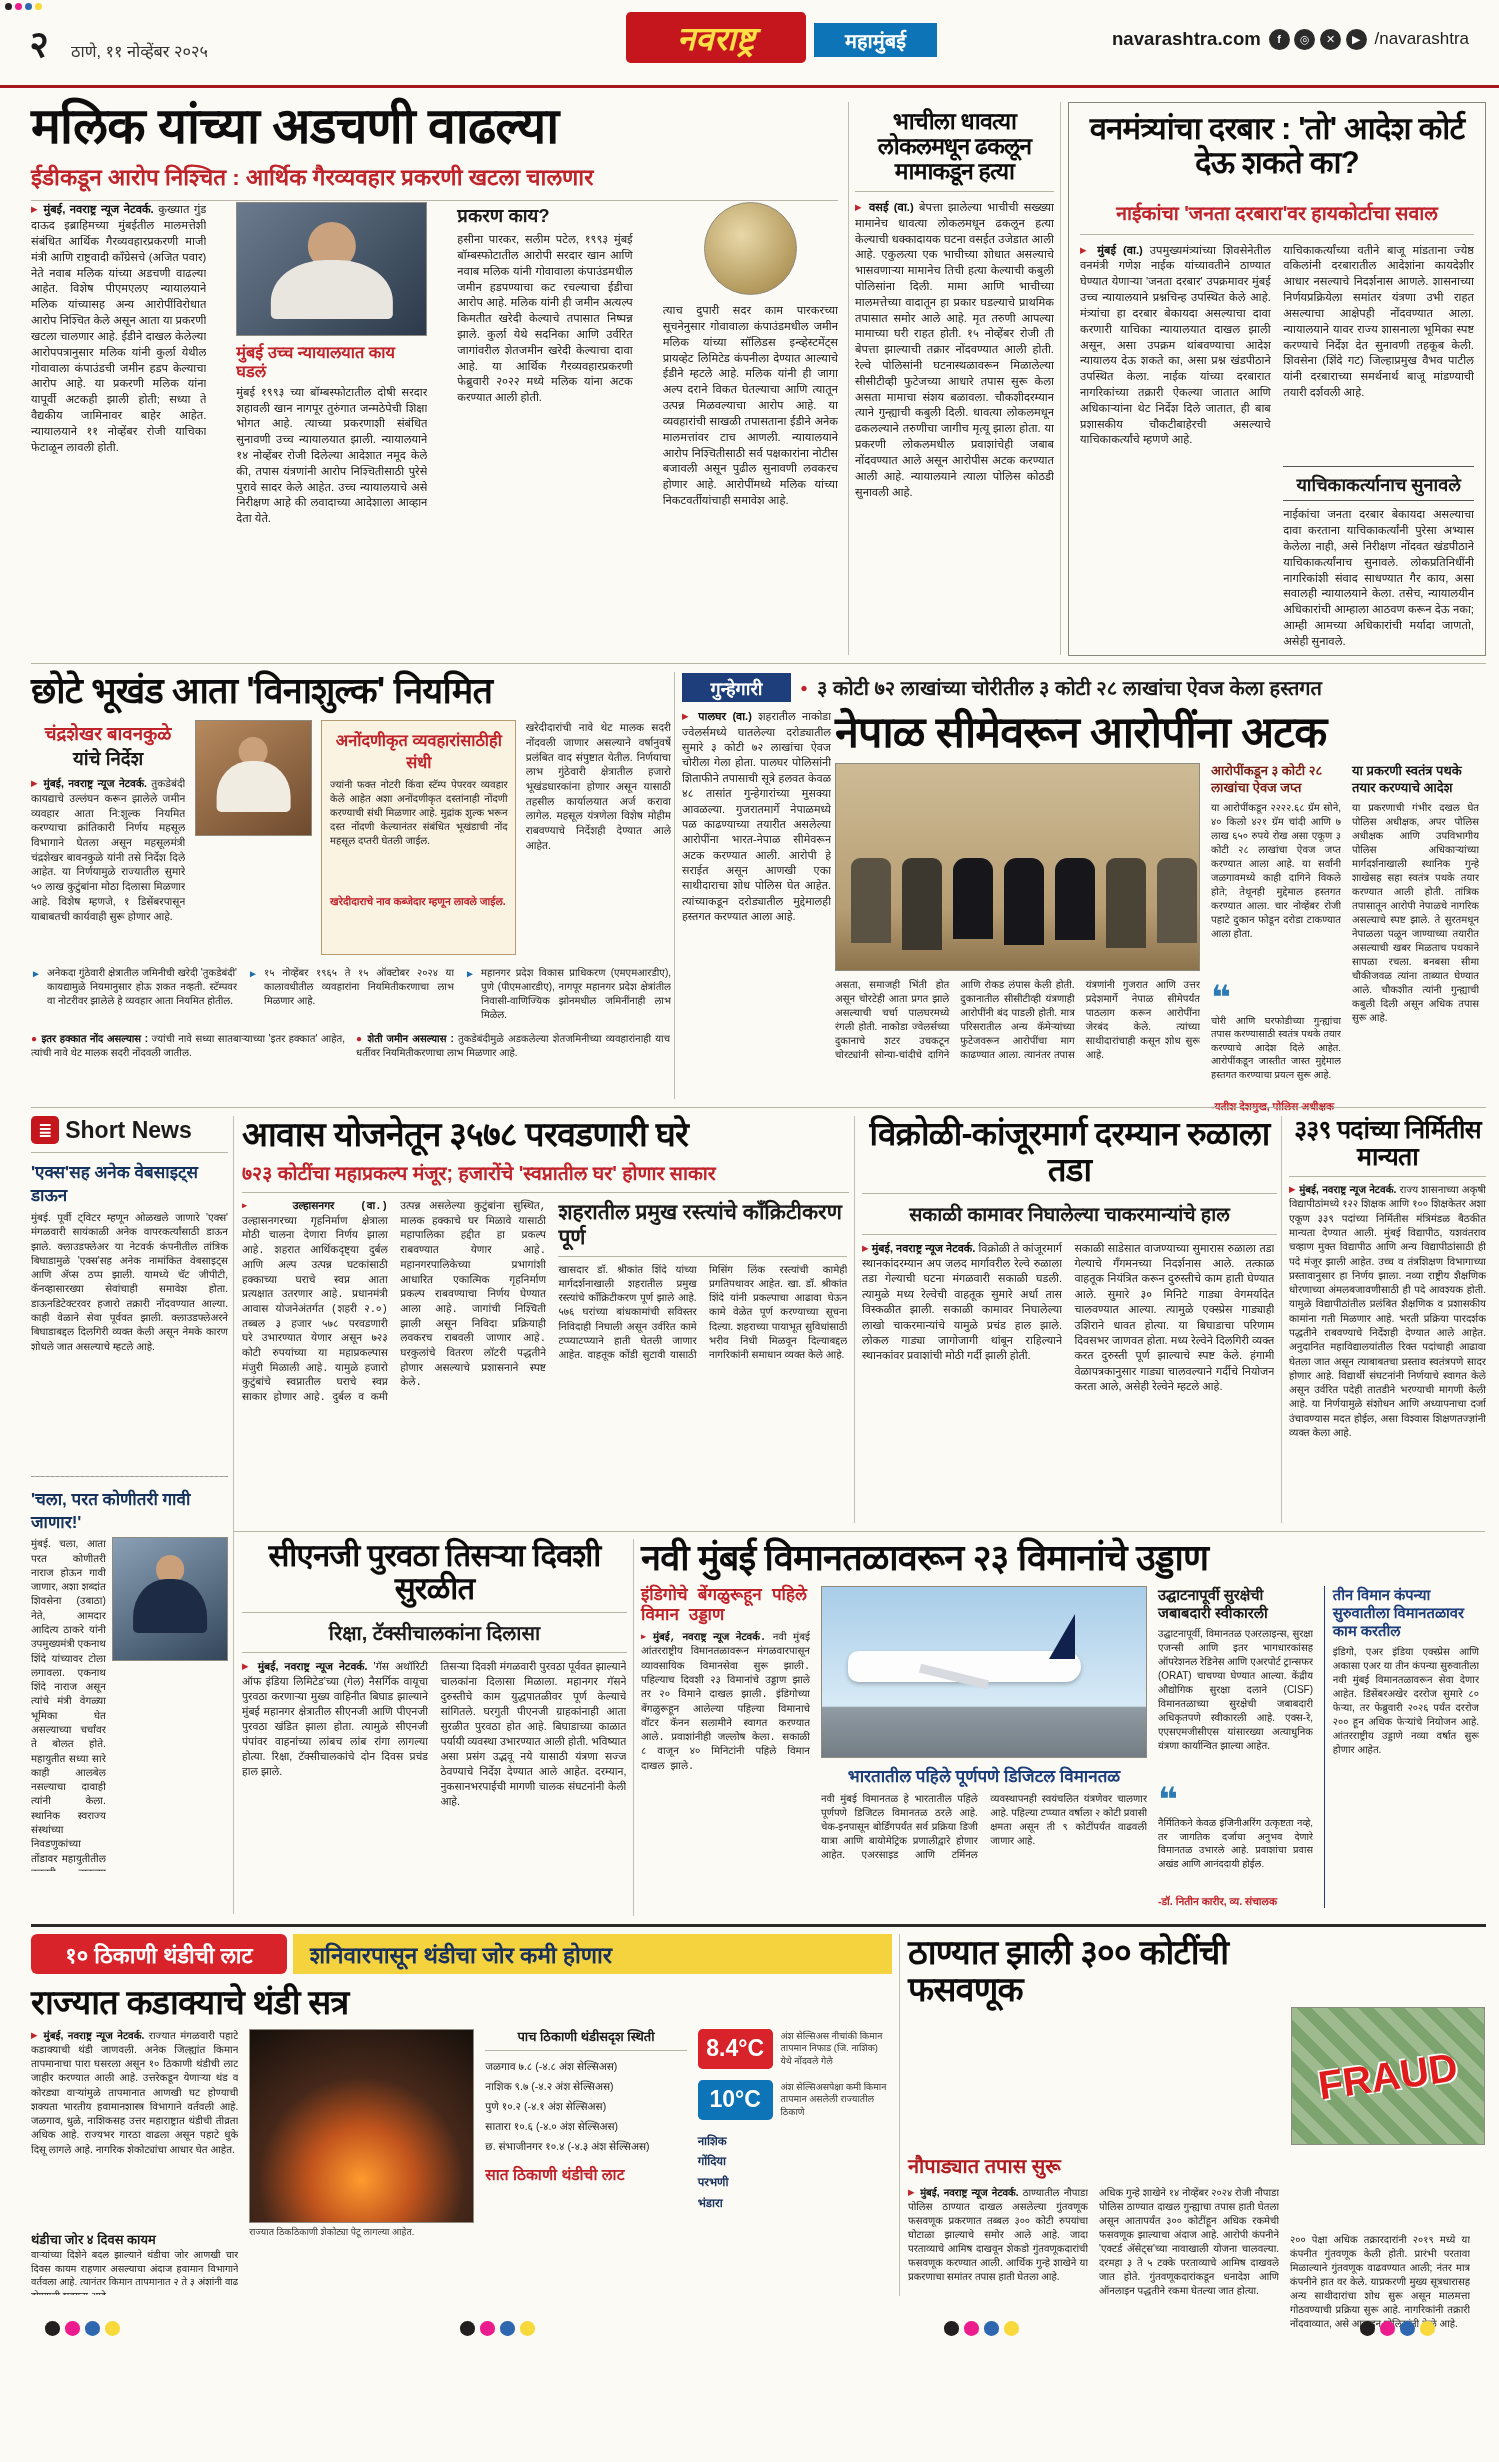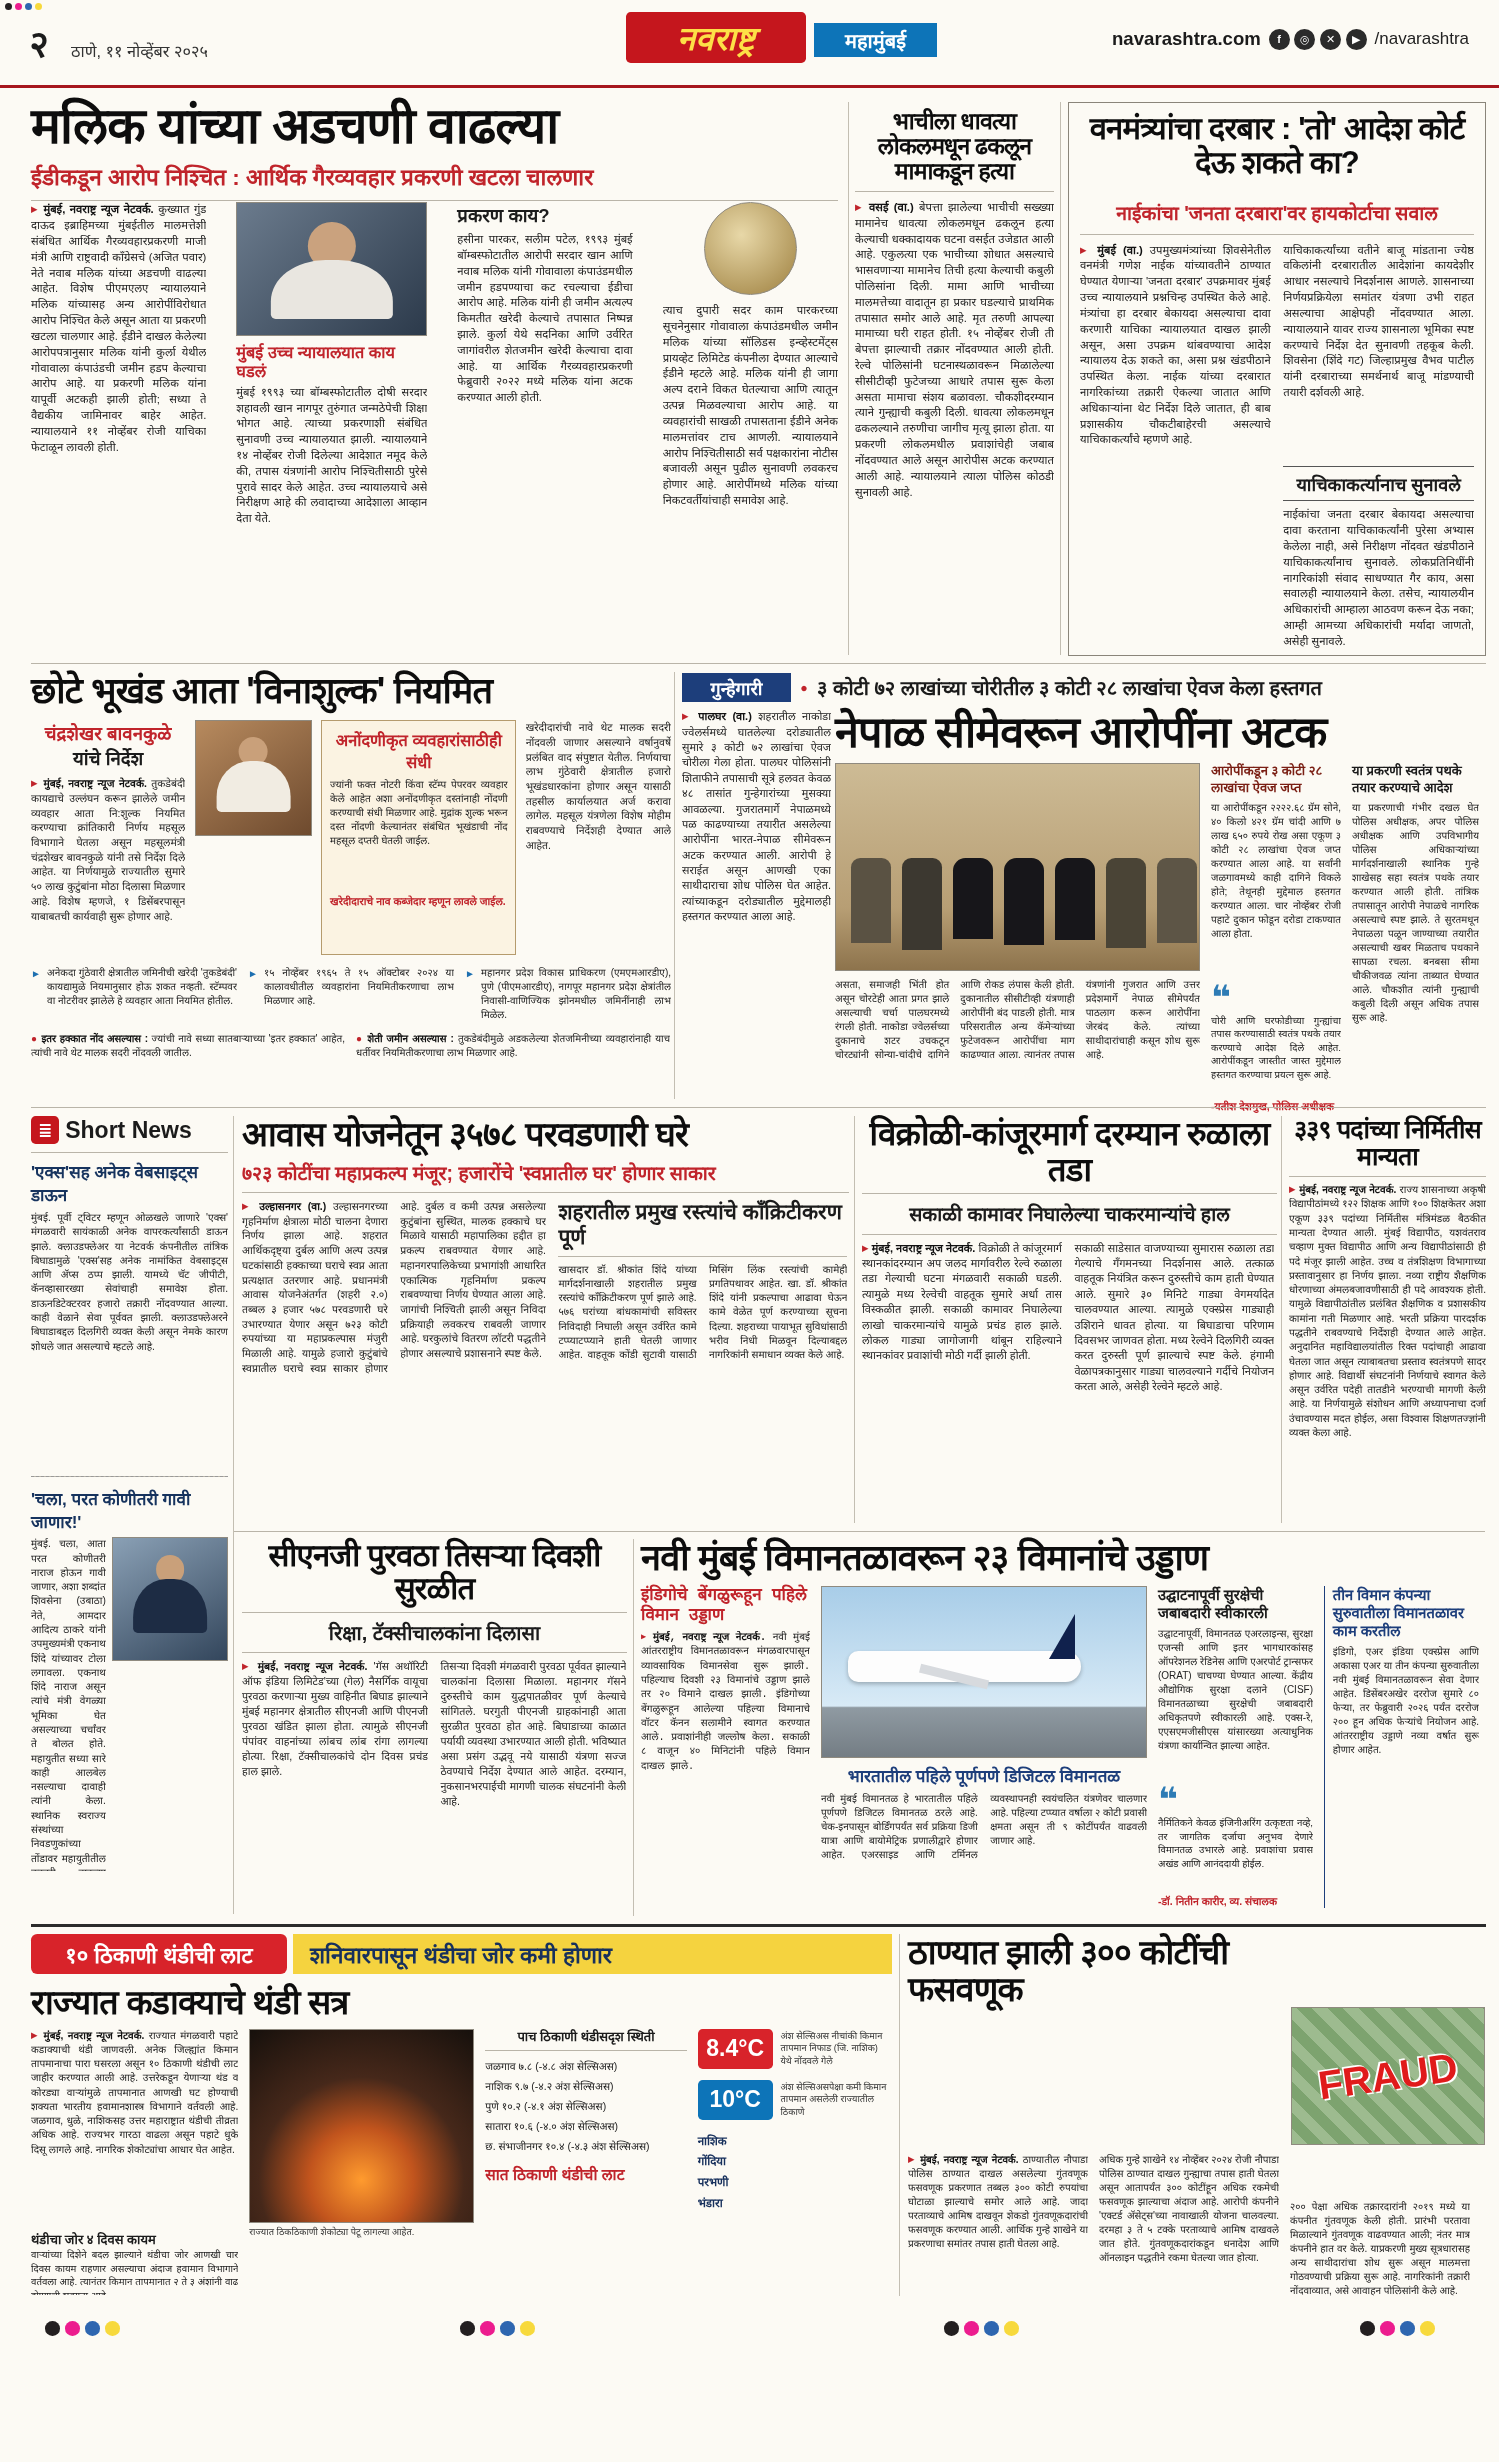--- a/index.html
+++ b/index.html
@@ -267,21 +267,21 @@
     <div class="body" style="font-size:10.2px; margin-top:4.7px; height:334px;">मुंबई. चला, आता परत कोणीतरी नाराज होऊन गावी जाणार, अशा शब्दांत शिवसेना (उबाठा) नेते, आमदार आदित्य ठाकरे यांनी उपमुख्यमंत्री एकनाथ शिंदे यांच्यावर टोला लगावला. एकनाथ शिंदे नाराज असून त्यांचे मंत्री वेगळ्या भूमिका घेत असल्याच्या चर्चांवर ते बोलत होते. महायुतीत सध्या सारे काही आलबेल नसल्याचा दावाही त्यांनी केला. स्थानिक स्वराज्य संस्थांच्या निवडणुकांच्या तोंडावर महायुतीतील कुरबुरी वाढल्या असून, अशावेळी कोणी ना कोणी नाराजीनाट्य रंगवते, असा चिमटाही ठाकरे यांनी काढला. यावर शिंदे गटाकडून अद्याप प्रतिक्रिया आलेली नाही.</div>
   </div>
 
   <div class="abs vline" style="left:233px; top:1116px; height:798px;"></div>
 
   <div class="abs" style="left:242px; top:1116px; width:607px; height:407px;">
     <div class="h1" style="font-size:34px;">आवास योजनेतून ३५७८ परवडणारी घरे</div>
     <div class="subhead-red" style="font-size:19.4px; margin-top:6.2px;">७२३ कोटींचा महाप्रकल्प मंजूर; हजारोंचे 'स्वप्नातील घर' होणार साकार</div>
     <div class="hline" style="margin:6.2px 0;"></div>
     <div style="display:flex; gap:12.4px;">
-      <div style="width:304px;">
+      <div style="width:304px;font-family:Liberation Mono, monospace;">
         <div class="cols2 body" style="font-size:10.5px; height:295px;">
           <span class="byline-arrow">▶</span>
           <b>उल्हासनगर (वा.)</b>
           <span>उल्हासनगरच्या गृहनिर्माण क्षेत्राला मोठी चालना देणारा निर्णय झाला आहे. शहरात आर्थिकदृष्ट्या दुर्बल आणि अल्प उत्पन्न घटकांसाठी हक्काच्या घराचे स्वप्न आता प्रत्यक्षात उतरणार आहे. प्रधानमंत्री आवास योजनेअंतर्गत (शहरी २.०) तब्बल ३ हजार ५७८ परवडणारी घरे उभारण्यात येणार असून ७२३ कोटी रुपयांच्या या महाप्रकल्पास मंजुरी मिळाली आहे. यामुळे हजारो कुटुंबांचे स्वप्नातील घराचे स्वप्न साकार होणार आहे.</span>
           <span> </span>
           <span>दुर्बल व कमी उत्पन्न असलेल्या कुटुंबांना सुस्थित, मालक हक्काचे घर मिळावे यासाठी महापालिका हद्दीत हा प्रकल्प राबवण्यात येणार आहे. महानगरपालिकेच्या प्रभागांशी आधारित एकात्मिक गृहनिर्माण प्रकल्प राबवण्याचा निर्णय घेण्यात आला आहे. जागांची निश्चिती झाली असून निविदा प्रक्रियाही लवकरच राबवली जाणार आहे. घरकुलांचे वितरण लॉटरी पद्धतीने होणार असल्याचे प्रशासनाने स्पष्ट केले.</span>
         </div>
       </div>
       <div style="width:289px;">
         <div style="font-weight:800; font-size:21px; line-height:1.2;">शहरातील प्रमुख रस्त्यांचे काँक्रिटीकरण पूर्ण</div>
@@ -433,20 +433,21 @@
 
   <div class="abs vline" style="left:899px; top:1934px; height:362px;"></div>
 
   <div class="abs" style="left:908px; top:1934px; width:578px; height:362px;">
     <div class="h1" style="font-size:34px; width:373px;">ठाण्यात झाली ३०० कोटींची फसवणूक</div>
     <div class="ph abs" style="left:383px; top:0; width:194px; height:138px; background:repeating-linear-gradient(45deg,#9dbb8f 0 11px,#7da36f 11px 22px);">
       <div style="position:absolute; inset:0; display:flex; align-items:center; justify-content:center;">
         <span style="font-size:40px; font-weight:800; color:#e01b1b; transform:rotate(-8deg); text-shadow:1.6px 1.6px 0 #fff, -1.6px -1.6px 0 #fff;">FRAUD</span>
       </div>
     </div>
+    <div style="font-weight:800; font-size:20px; color:#b01b20; margin-top:6.2px;">नौपाड्यात तपास सुरू</div>
     <div style="display:flex; gap:11px; margin-top:7.8px;">
       <div class="body" style="width:180px; font-size:10px; height:264px;">
         <span class="byline-arrow">▶</span>
         <b>मुंबई, नवराष्ट्र न्यूज नेटवर्क.</b>
         <span>ठाण्यातील नौपाडा पोलिस ठाण्यात दाखल असलेल्या गुंतवणूक फसवणूक प्रकरणात तब्बल ३०० कोटी रुपयांचा घोटाळा झाल्याचे समोर आले आहे. जादा परताव्याचे आमिष दाखवून शेकडो गुंतवणूकदारांची फसवणूक करण्यात आली. आर्थिक गुन्हे शाखेने या प्रकरणाचा समांतर तपास हाती घेतला आहे.</span>
       </div>
       <div class="body" style="width:180px; font-size:10px; height:264px;">अधिक गुन्हे शाखेने १४ नोव्हेंबर २०२४ रोजी नौपाडा पोलिस ठाण्यात दाखल गुन्ह्याचा तपास हाती घेतला असून आतापर्यंत ३०० कोटींहून अधिक रकमेची फसवणूक झाल्याचा अंदाज आहे. आरोपी कंपनीने 'एक्टर्ड ॲसेट्स'च्या नावाखाली योजना चालवल्या. दरमहा ३ ते ५ टक्के परताव्याचे आमिष दाखवले जात होते. गुंतवणूकदारांकडून धनादेश आणि ऑनलाइन पद्धतीने रकमा घेतल्या जात होत्या.</div>
       <div class="body" style="width:180px; font-size:10px; height:264px; margin-top:47px;">२०० पेक्षा अधिक तक्रारदारांनी २०१९ मध्ये या कंपनीत गुंतवणूक केली होती. प्रारंभी परतावा मिळाल्याने गुंतवणूक वाढवण्यात आली; नंतर मात्र कंपनीने हात वर केले. याप्रकरणी मुख्य सूत्रधारासह अन्य साथीदारांचा शोध सुरू असून मालमत्ता गोठवण्याची प्रक्रिया सुरू आहे. नागरिकांनी तक्रारी नोंदवाव्यात, असे आवाहन पोलिसांनी केले आहे.</div>
     </div>
   </div>

